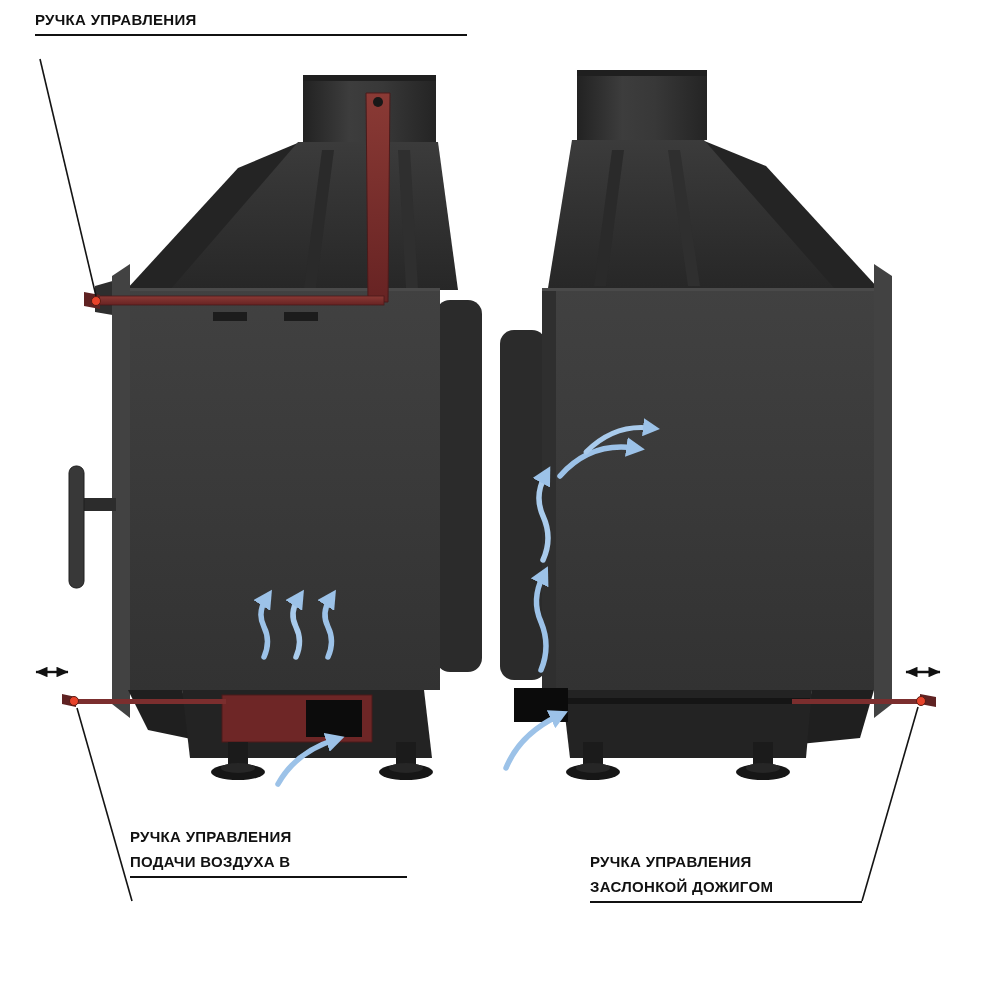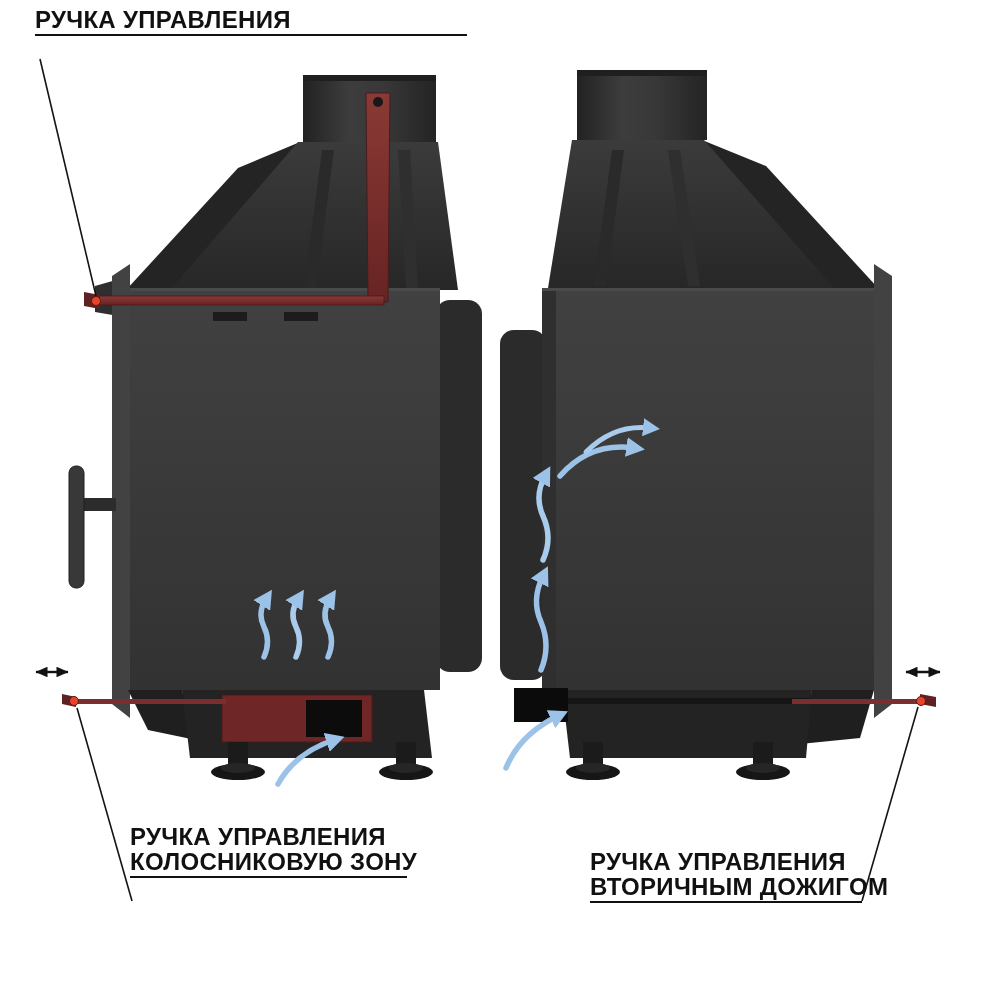--- a/index.html
+++ b/index.html
@@ -1,19 +1,19 @@
 <!DOCTYPE html>
 <html><head>
 <meta charset="utf-8">
 <style>
   html,body{margin:0;padding:0;background:#ffffff;}
   #canvas{position:relative;width:1000px;height:1000px;background:#ffffff;overflow:hidden;
           font-family:"Liberation Sans", sans-serif;}
   #scene{position:absolute;left:0;top:0;}
-  .ann{position:absolute;color:#111;font-weight:700;font-size:24px;line-height:25px;
+  .ann{position:absolute;color:#111;font-weight:700;font-size:15px;line-height:25px;
        letter-spacing:.3px;border-bottom:2px solid #111;padding-bottom:2px;}
   .ann div{white-space:nowrap;}
 </style>
 </head>
 <body>
 
 <div id="canvas">
 
 <svg id="scene" width="1000" height="1000" viewBox="0 0 1000 1000">
   <defs>
@@ -144,21 +144,21 @@
     <line x1="906" y1="672" x2="940" y2="672" stroke="#111" stroke-width="2.4" marker-start="url(#mArrow)" marker-end="url(#mArrow)"></line>
   </g>
 </svg>
 
 <div class="ann" style="left:35px;top:7px;width:432px;">
   <div>РУЧКА УПРАВЛЕНИЯ</div>
 </div>
 
 <div class="ann" style="left:130px;top:824px;width:277px;">
   <div>РУЧКА УПРАВЛЕНИЯ</div>
-  <div>КОЛОСНИКОВУЮ ЗОНУ</div>
+  <div>ПОДАЧИ ВОЗДУХА В</div>
 </div>
 
 <div class="ann" style="left:590px;top:849px;width:272px;">
   <div>РУЧКА УПРАВЛЕНИЯ</div>
-  <div>ВТОРИЧНЫМ ДОЖИГОМ</div>
+  <div>ЗАСЛОНКОЙ ДОЖИГОМ</div>
 </div>
 
 </div>
 
 </body></html>

